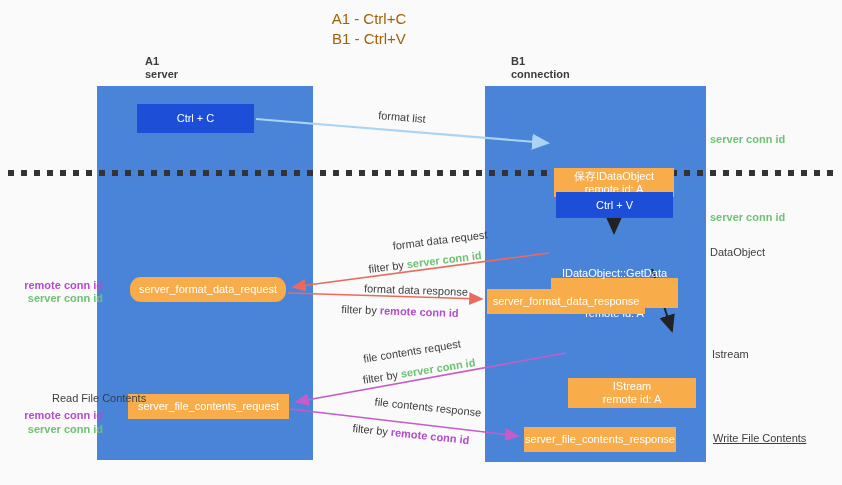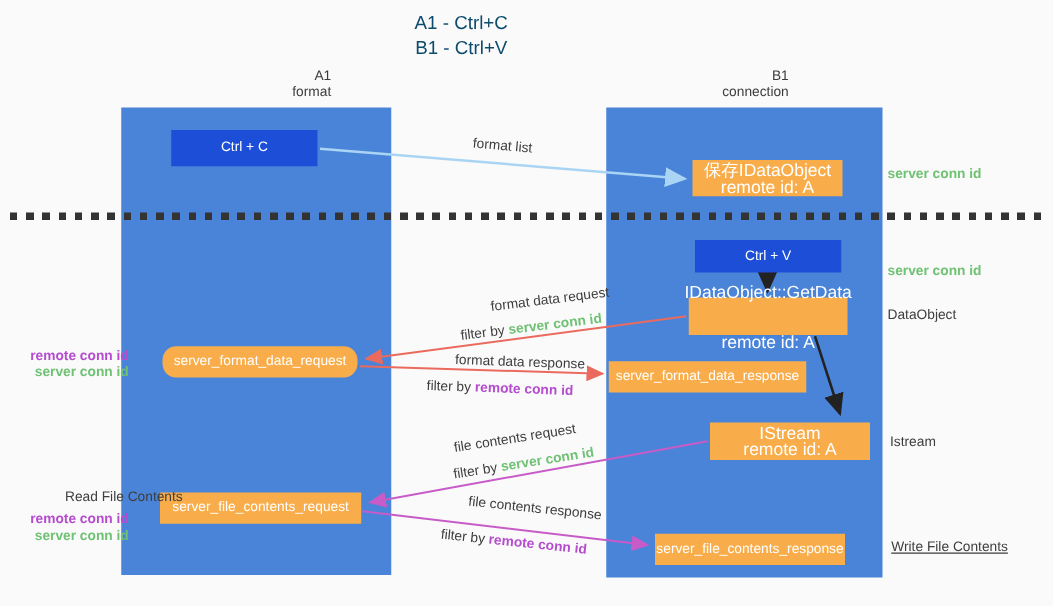--- a/index.html
+++ b/index.html
@@ -4,42 +4,42 @@
 <style>
   html,body{margin:0;padding:0;background:#fafafa;}
   .canvas{
     position:relative;width:842px;height:485px;overflow:hidden;
     background:#fafafa;
     font-family:"Liberation Sans", sans-serif;
     color:#3d3d3d;
   }
   .title{
     position:absolute;left:0;top:9px;width:738px;text-align:center;
-    font-size:15px;line-height:20px;color:#0c4a6e;
+    font-size:15px;line-height:20px;color:#a16207;
   }
   .lane-header{
-    position:absolute;top:55px;font-size:11px;line-height:13px;text-align:right;color:#3c3c3c;
+    position:absolute;top:55px;font-size:11px;line-height:13px;text-align:left;color:#3c3c3c;font-weight:bold;
   }
   .lane-header.a1{left:145px;width:120px;}
   .lane-header.b1{left:511px;width:120px;}
   .lane{position:absolute;background:#4a84d9;}
   .lane.a1{left:97px;top:86px;width:216px;height:374px;}
   .lane.b1{left:485px;top:86px;width:221px;height:376px;}
   .dotted{
     position:absolute;left:8px;top:170px;width:827px;height:6px;z-index:5;
     background:repeating-linear-gradient(90deg,#333 0 6px,transparent 6px 13px);
   }
   .arrows{position:absolute;left:0;top:0;z-index:4;pointer-events:none;}
   .node{
     position:absolute;display:flex;flex-direction:column;align-items:center;justify-content:center;
     color:#fff;font-size:11px;line-height:13px;text-align:center;white-space:nowrap;z-index:6;
   }
   .node.green{background:#1d4ed8;}
   .node.orange{background:#f9ad4a;}
-  .node.small{font-size:14px;}
+  .node.small{font-size:11px;margin-top:40px;}
   .n-ctrl-c{left:137px;top:104px;width:117px;height:29px;}
   .n-save{left:554px;top:128px;width:120px;height:29px;}
   .n-ctrl-v{left:556px;top:180px;width:117px;height:26px;margin-top:12px;}
   .n-getdata{left:551px;top:238px;width:127px;height:30px;gap:27px;}
   .n-fmt-req{left:130px;top:277px;width:156px;height:25px;border-radius:11px;}
   .n-fmt-resp{left:487px;top:289px;width:158px;height:25px;}
   .n-istream{left:568px;top:338px;width:128px;height:30px;}
   .n-file-req{left:128px;top:394px;width:161px;height:25px;}
   .n-file-resp{left:524px;top:427px;width:152px;height:25px;}
   .elabel{
@@ -57,21 +57,21 @@
 
 <div class="canvas">
 
   <div class="title">
     <div>A1 - Ctrl+C</div>
     <div>B1 - Ctrl+V</div>
   </div>
 
   <div class="lane-header a1">
     <div>A1</div>
-    <div>format</div>
+    <div>server</div>
   </div>
   <div class="lane-header b1">
     <div>B1</div>
     <div>connection</div>
   </div>
 
   <div class="lane a1"></div>
   <div class="lane b1"></div>
 
   <div class="dotted"></div>

